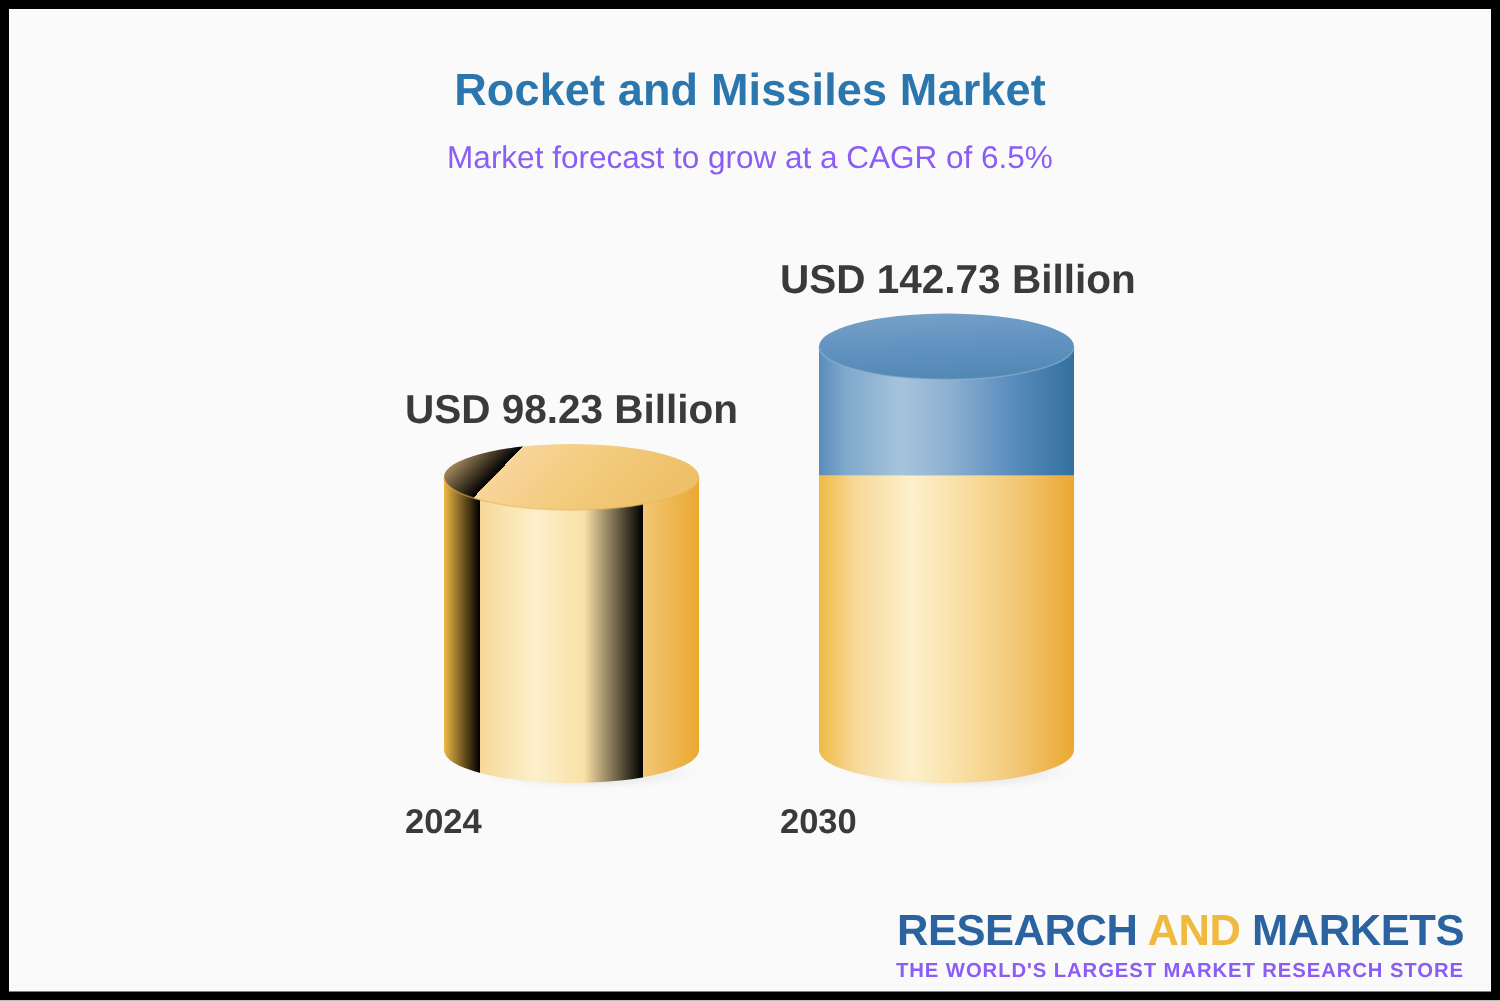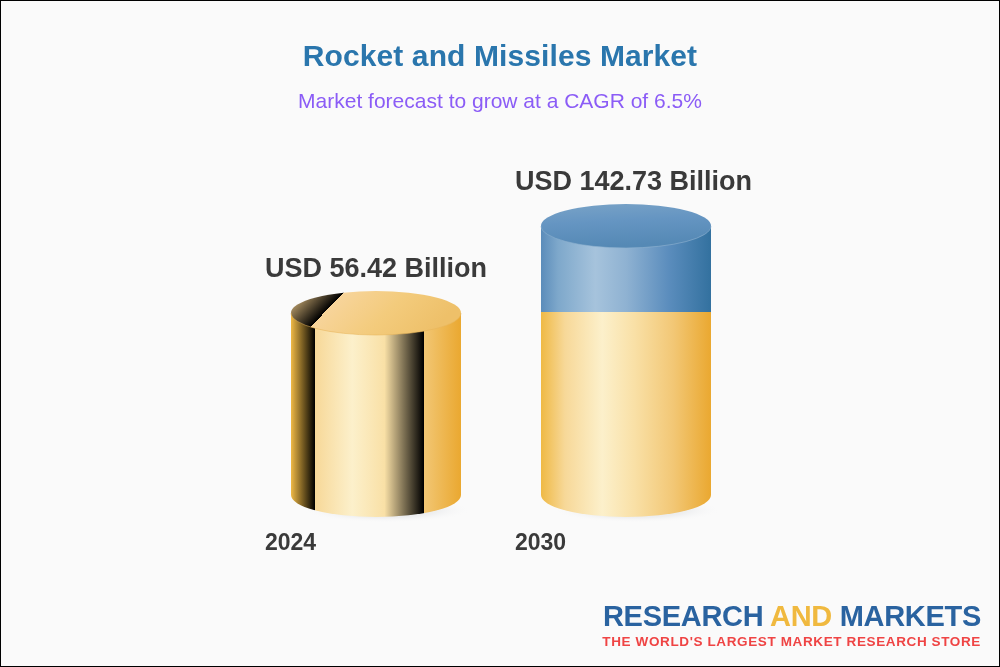--- a/index.html
+++ b/index.html
@@ -9,21 +9,21 @@
   }
   body {
     font-family: "Liberation Sans", sans-serif;
   }
   .canvas {
     position: relative;
     width: 1000px;
     height: 667px;
     box-sizing: border-box;
     background: #fafafa;
-    border: 1px solid #000000;
+    border: 6px solid #000000;
     overflow: hidden;
   }
 
   
   .chart-title {
     position: absolute;
     top: 38px;
     left: 0;
     width: 100%;
     text-align: center;
@@ -114,38 +114,38 @@
     font-weight: bold;
     color: #2a63a0;
     letter-spacing: -0.3px;
     line-height: 1.05;
     white-space: nowrap;
   }
   .brand-main .and { color: #f0b93f; }
   .brand-tag {
     font-size: 13.5px;
     font-weight: bold;
-    color: #ef4444;
+    color: #8b5cf6;
     letter-spacing: 0.62px;
     margin-top: 3px;
     white-space: nowrap;
   }
 </style>
 </head>
 <body>
 
 <div class="canvas">
 
   <div class="chart-title">Rocket and Missiles Market</div>
   <div class="chart-subtitle">Market forecast to grow at a CAGR of 6.5%</div>
 
   <div class="plot">
 
     <div class="bar-group g0">
-      <div class="value-label">USD 56.42 Billion</div>
+      <div class="value-label">USD 98.23 Billion</div>
       <div class="cyl">
         <svg viewBox="0 0 170 226" preserveAspectRatio="none">
           <defs>
             <linearGradient id="yellowBody" x1="0" y1="0" x2="1" y2="0">
               <stop offset="0%" stop-color="#efb945"></stop>
               <stop offset="14%" stop-color="#f6d храм98"></stop>
               <stop offset="14%" stop-color="#f7d898"></stop>
               <stop offset="36%" stop-color="#fcf0cb"></stop>
               <stop offset="55%" stop-color="#f9e0a6"></stop>
               <stop offset="78%" stop-color="#f2c濃75"></stop>

